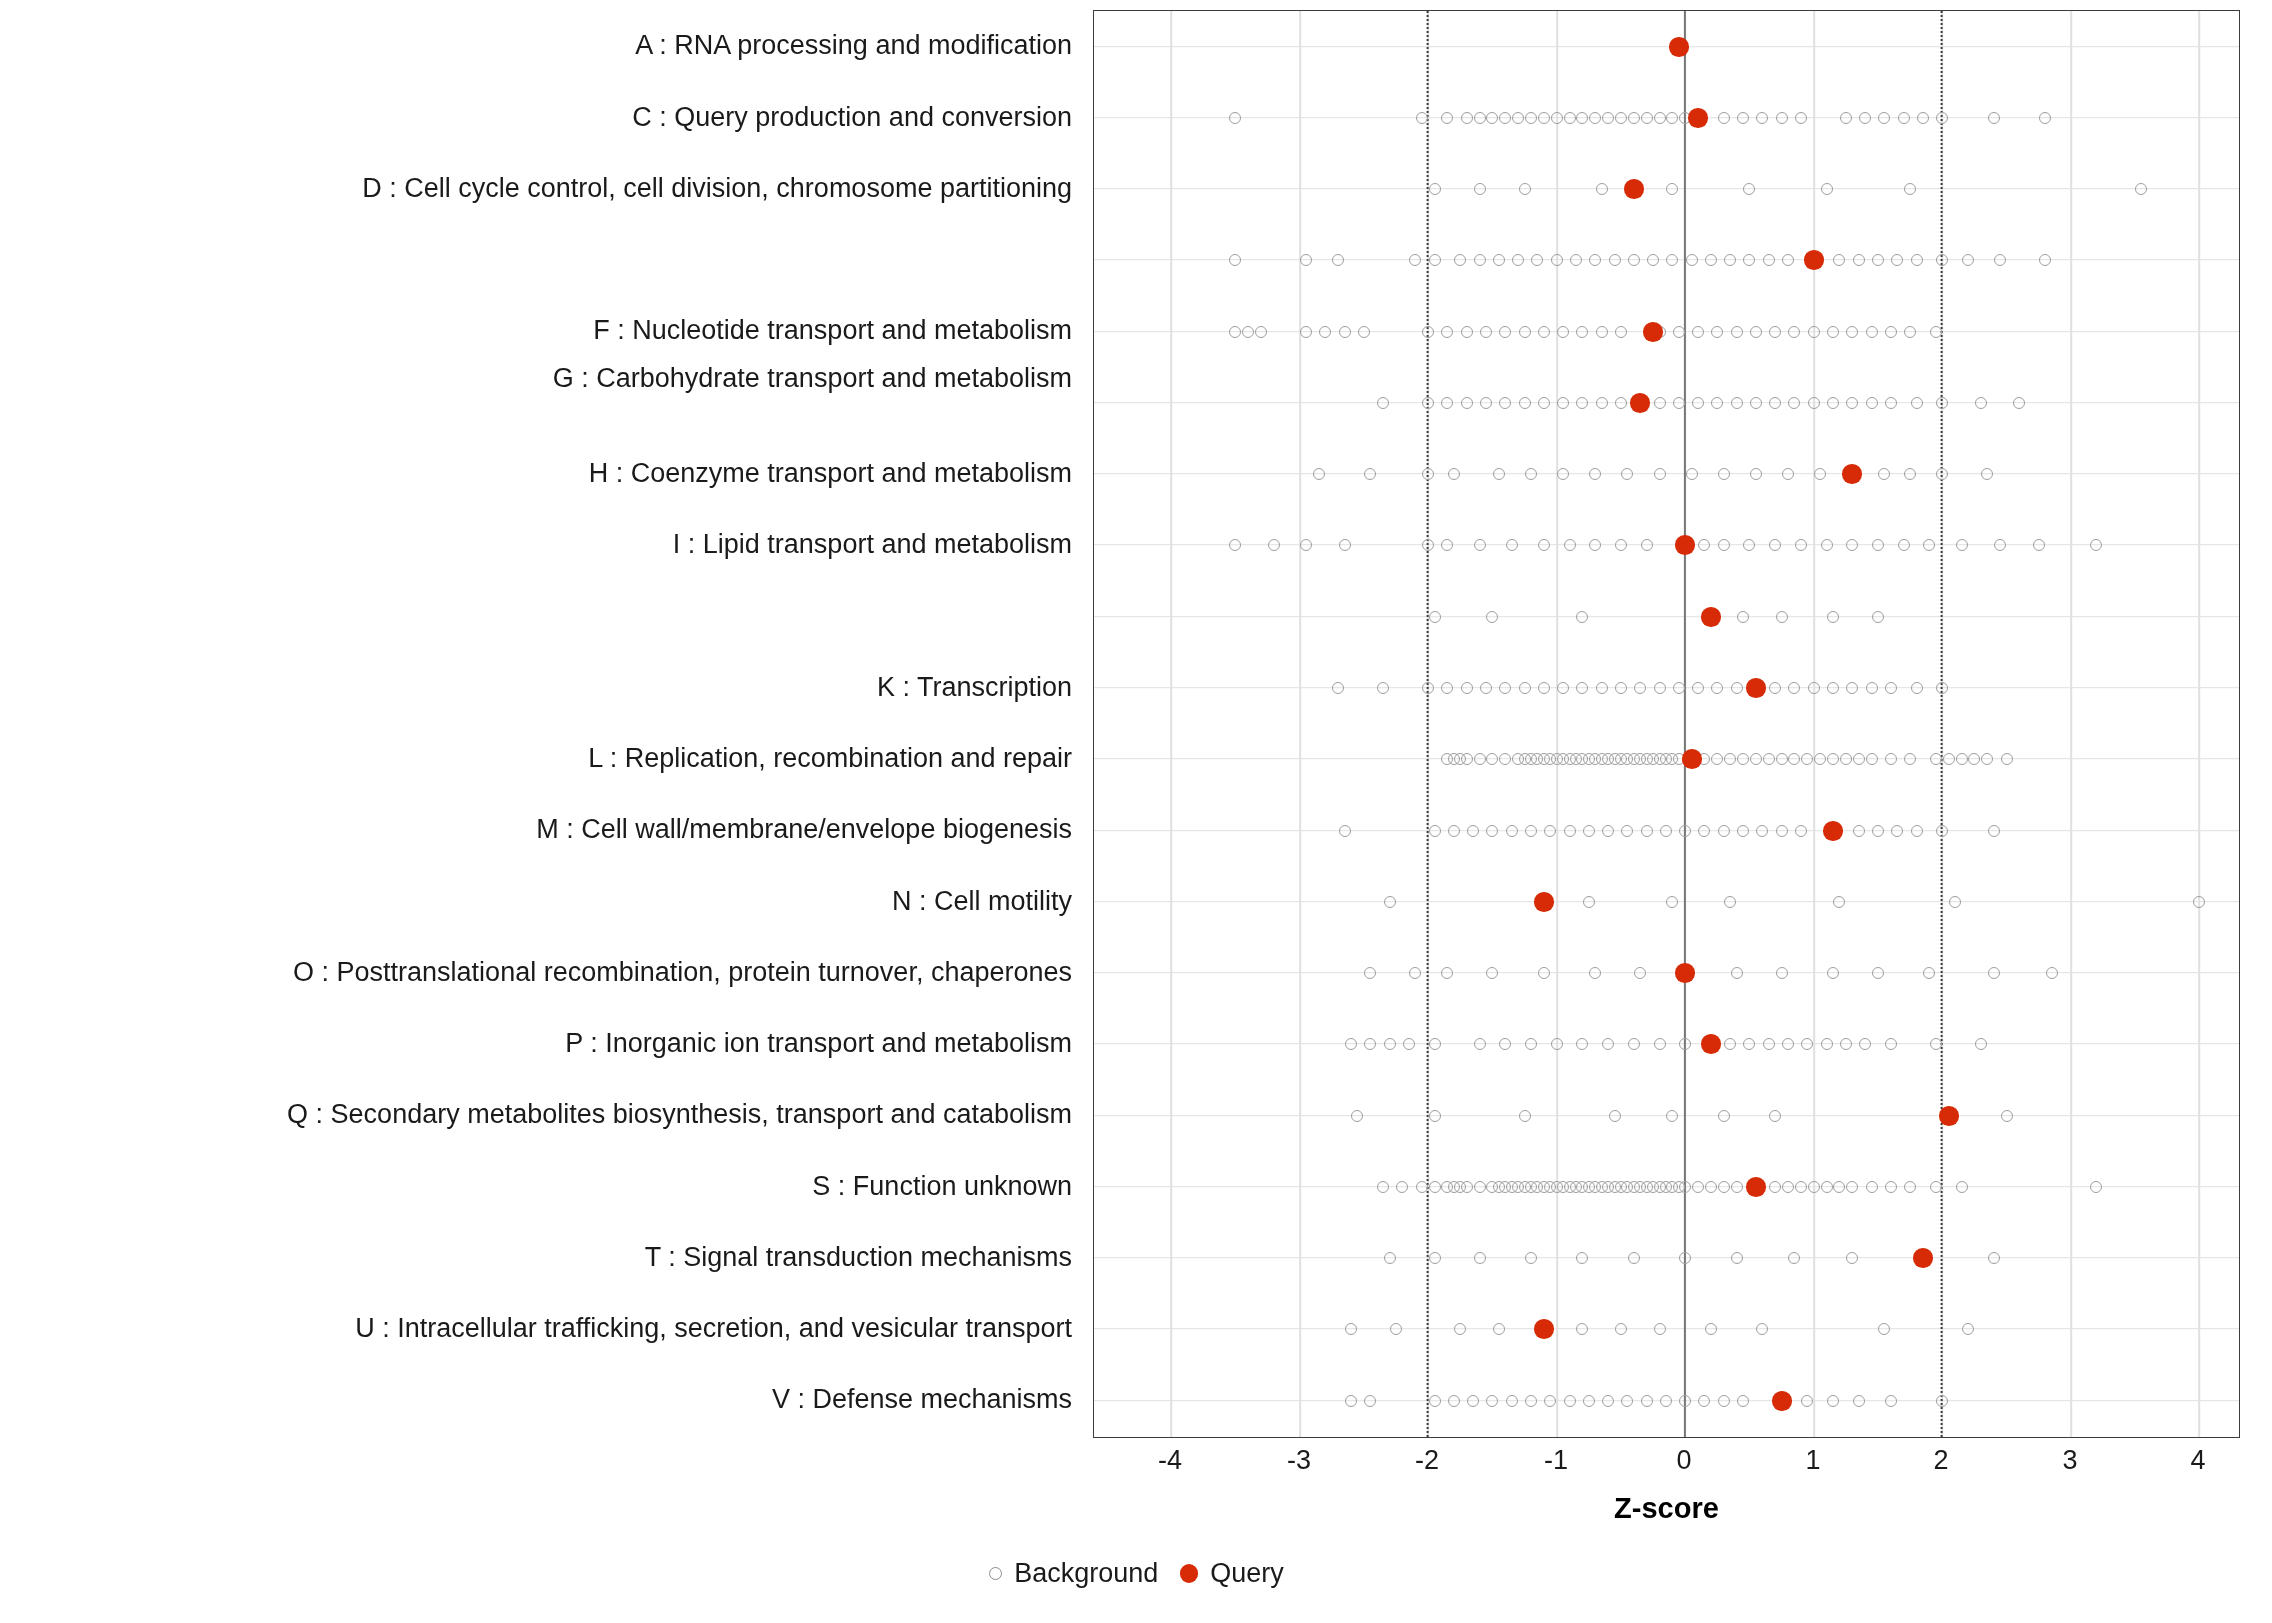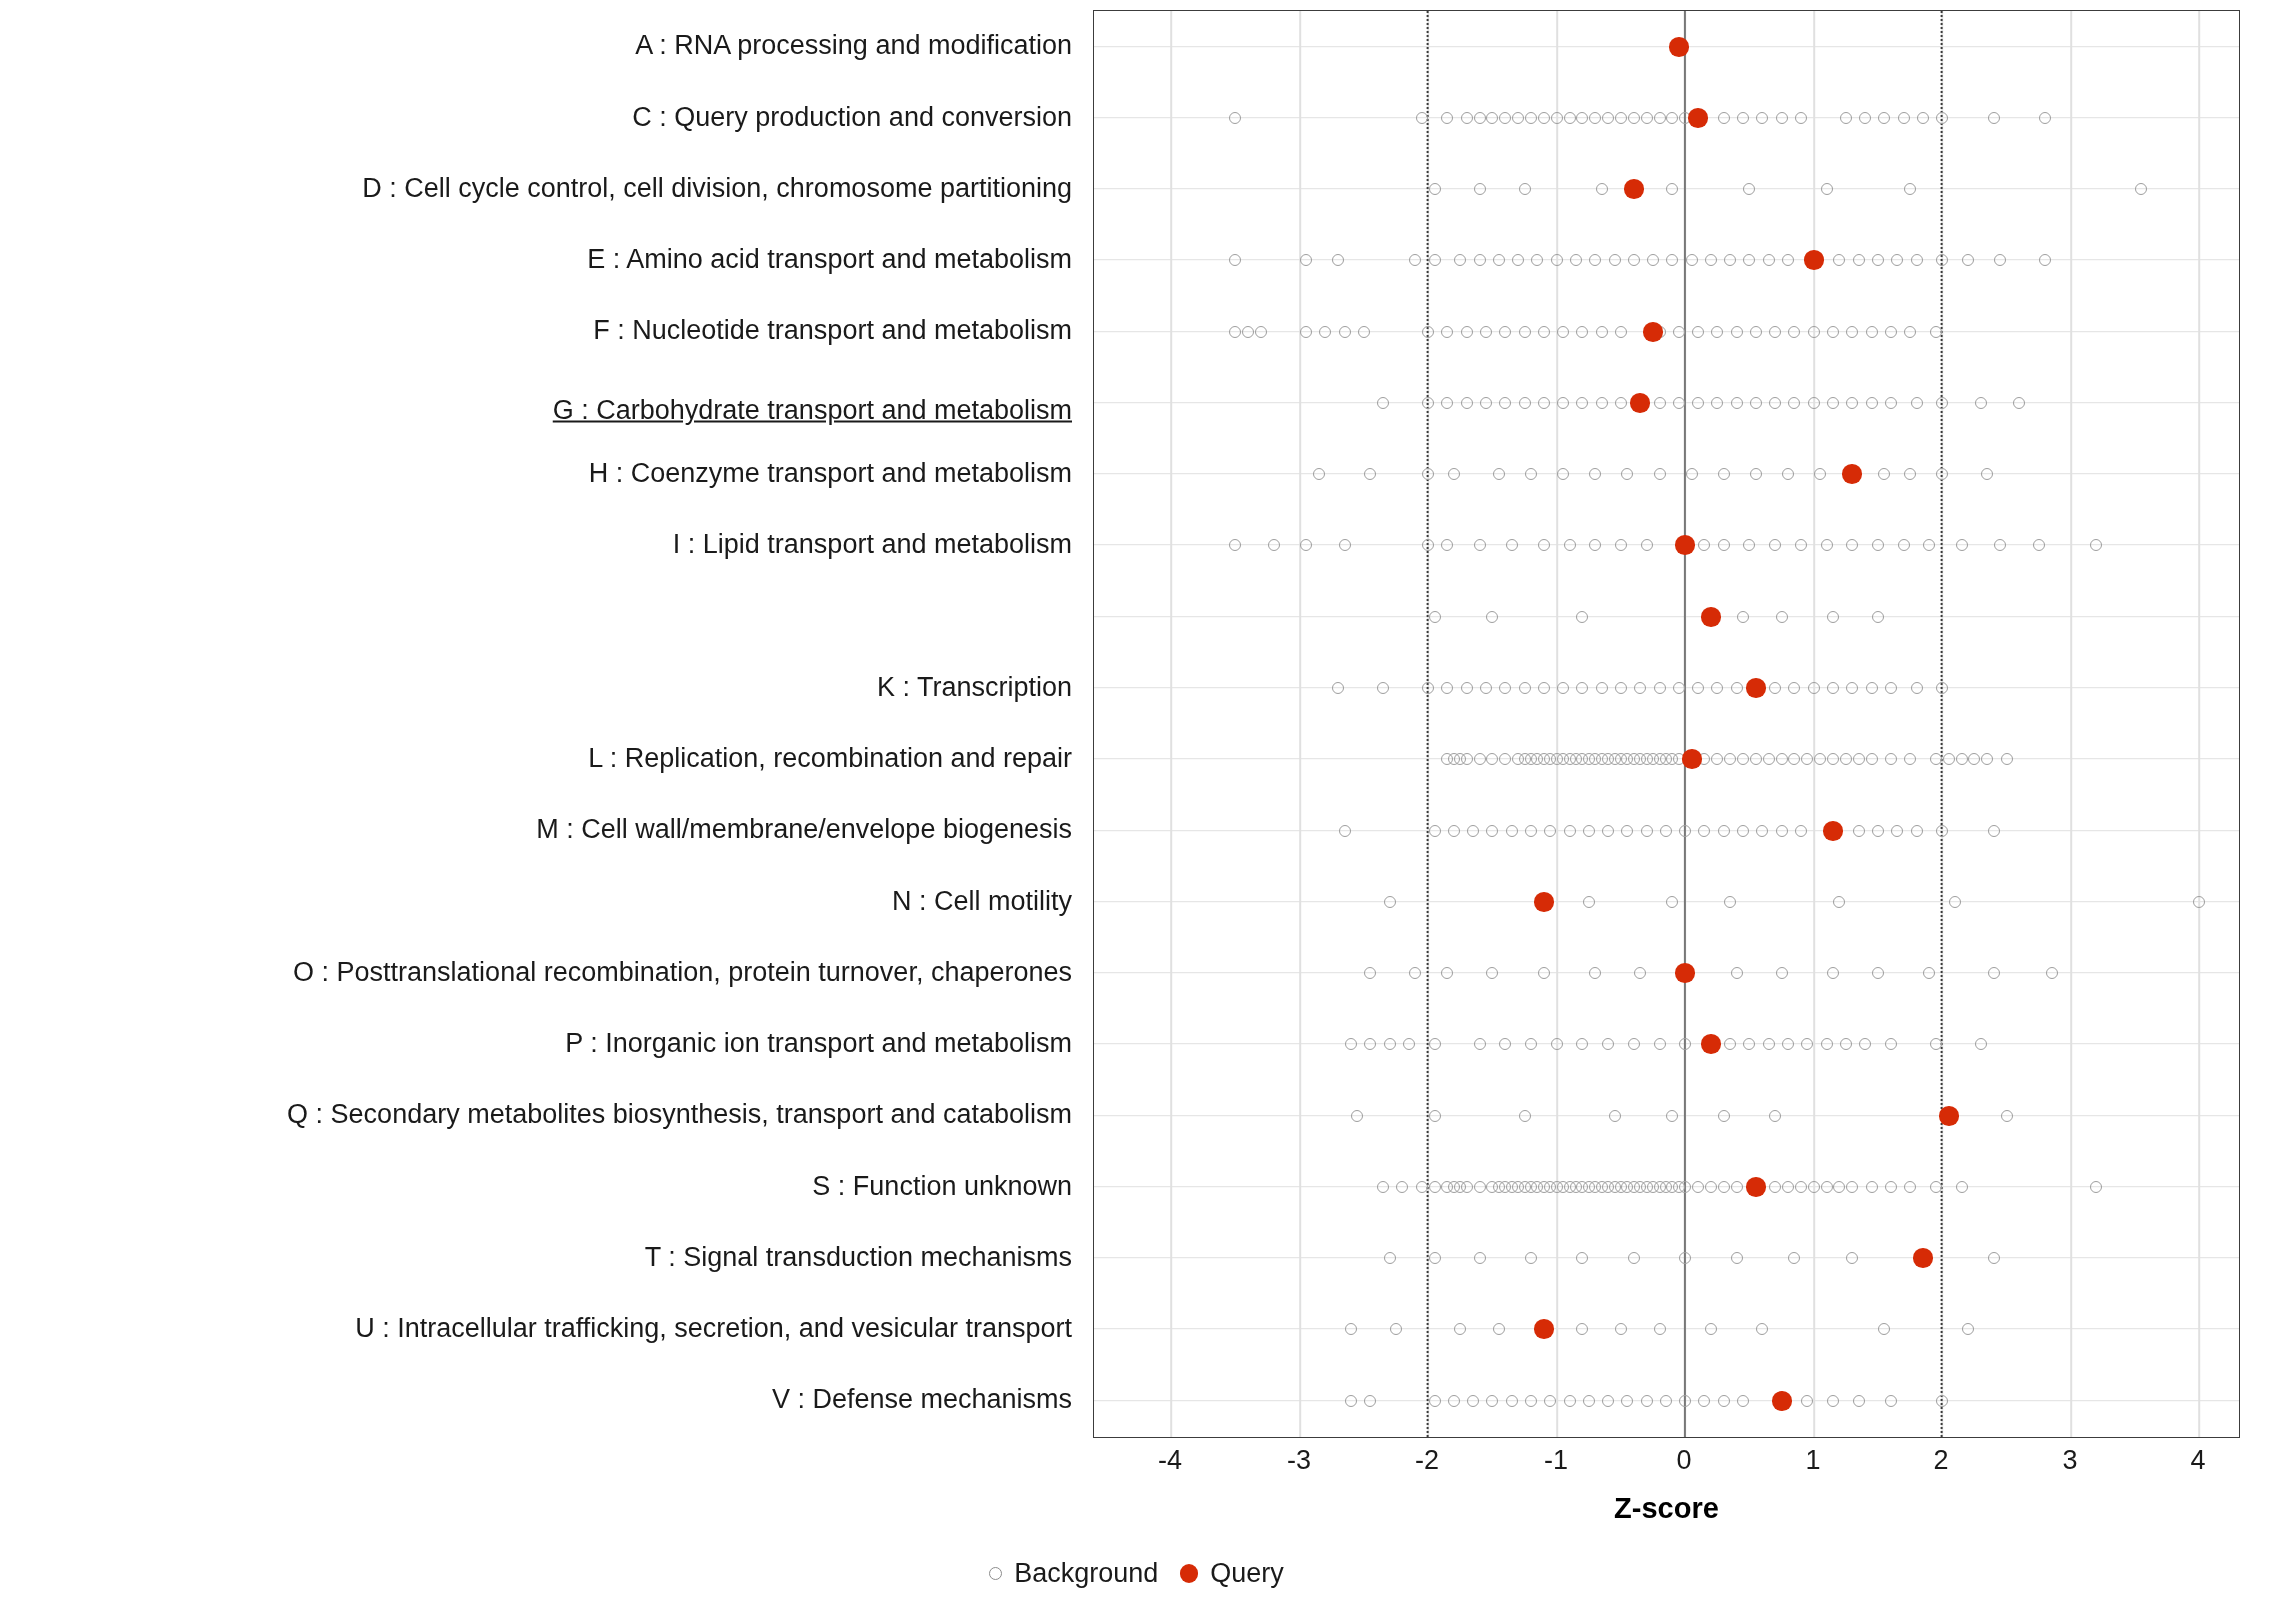--- a/index.html
+++ b/index.html
@@ -164,23 +164,22 @@
 </style>
 </head>
 <body>
 
 <div id="root">
 
   <div id="labels">
       <div class="row-label" style="top: 45px;">A : RNA processing and modification</div>
       <div class="row-label" style="top: 117px;">C : Query production and conversion</div>
       <div class="row-label" style="top: 188px;">D : Cell cycle control, cell division, chromosome partitioning</div>
-      <div class="row-label" style="top: 259px;">E : Amino acid transport and metabolism</div>
       <div class="row-label" style="top: 330px; margin-left: 32px;">F : Nucleotide transport and metabolism</div>
-      <div class="row-label" style="top: 410px; text-decoration: underline;">G : Carbohydrate transport and metabolism</div>
+      <div class="row-label" style="top: 378px;">G : Carbohydrate transport and metabolism</div>
       <div class="row-label" style="top: 473px;">H : Coenzyme transport and metabolism</div>
       <div class="row-label" style="top: 544px;">I : Lipid transport and metabolism</div>
       <div class="row-label" style="top: 687px;">K : Transcription</div>
       <div class="row-label" style="top: 758px;">L : Replication, recombination and repair</div>
       <div class="row-label" style="top: 829px;">M : Cell wall/membrane/envelope biogenesis</div>
       <div class="row-label" style="top: 901px;">N : Cell motility</div>
       <div class="row-label" style="top: 972px;">O : Posttranslational recombination, protein turnover, chaperones</div>
       <div class="row-label" style="top: 1043px;">P : Inorganic ion transport and metabolism</div>
       <div class="row-label" style="top: 1114px;">Q : Secondary metabolites biosynthesis, transport and catabolism</div>
       <div class="row-label" style="top: 1186px;">S : Function unknown</div>

